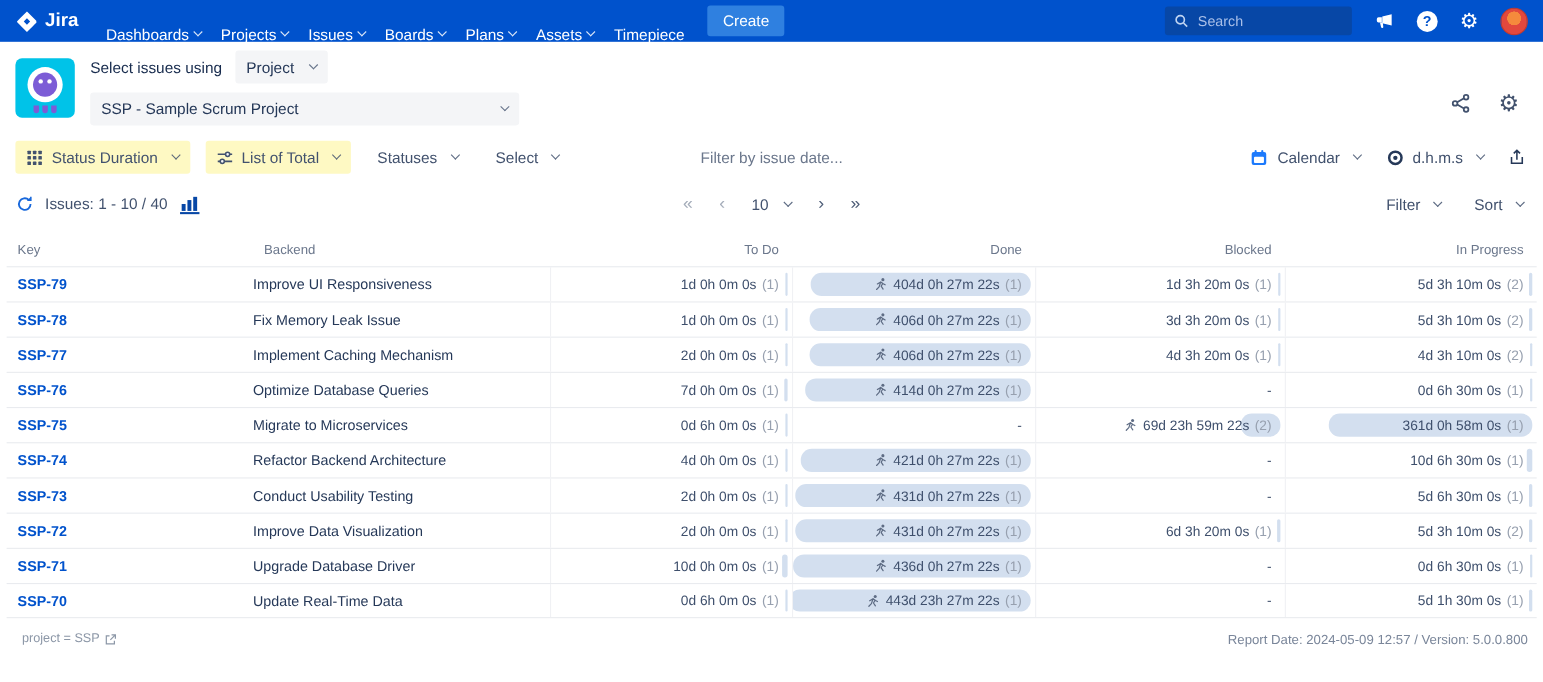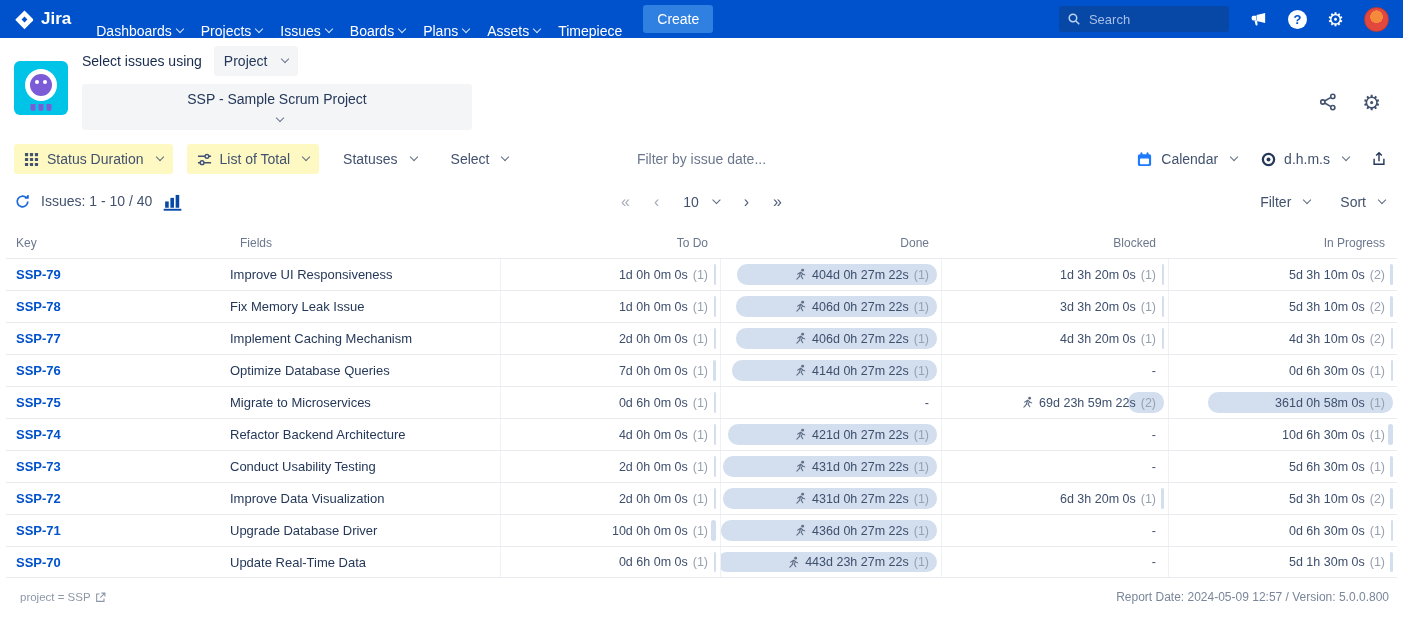--- a/index.html
+++ b/index.html
@@ -33,21 +33,21 @@
   .al-face{width:22px;height:22px;border-radius:50%;background:#7C5CD6;position:relative;}
   .al-face .eye{position:absolute;top:6px;width:4px;height:4px;border-radius:50%;background:#fff;}
   .al-face .eye.l{left:5px}.al-face .eye.r{right:5px}
   .al-legs{position:absolute;bottom:4px;left:50%;transform:translateX(-50%);display:flex;gap:3px;}
   .al-legs i{width:5px;height:7px;background:#7C5CD6;border-radius:0 0 3px 3px;}
   .selector-block{margin-left:14px;}
   .sel-row1{display:flex;align-items:center;gap:12px;}
   .sel-label{font-size:14px;color:#172B4D;}
   .dropdown{display:inline-flex;align-items:center;justify-content:space-between;background:#F4F5F7;border-radius:3px;padding:7px 10px;font-size:14px;color:#253858;cursor:pointer;gap:10px;}
   .dropdown .caret{color:#505F79;}
-  .project-dd{margin-top:8px;width:390px;flex-direction:column;}
+  .project-dd{margin-top:8px;width:390px;}
   .header-actions{margin-left:auto;display:flex;align-items:center;gap:24px;color:#42526E;margin-top:28px;padding-right:6px;}
   .header-actions .gear-glyph{font-size:21px;color:#42526E;}
 
   
   .toolbar{display:flex;align-items:center;padding:6px 16px 4px 14px;position:relative;}
   .tb-btn{display:inline-flex;align-items:center;gap:8px;border-radius:3px;padding:7px 10px;font-size:14px;color:#42526E;cursor:pointer;white-space:nowrap;}
   .tb-btn.gray{background:#fef9c3;}
   .tb-btn + .tb-btn{margin-left:14px;}
   .date-filter{position:absolute;left:50%;transform:translateX(-50%);color:#6B778C;font-size:14px;cursor:pointer;}
   .tb-right{margin-left:auto;display:flex;align-items:center;gap:20px;color:#344563;}
@@ -302,21 +302,21 @@
     <div class="tb-btn">
       <span>Sort</span>
       <i class="caret"></i>
     </div>
   </div>
 </div>
 
 <div class="table">
   <div class="thead">
       <div class="th">Key</div>
-      <div class="th">Fields</div>
+      <div class="th">Backend</div>
       <div class="th right">To Do</div>
       <div class="th right">Done</div>
       <div class="th right">Blocked</div>
       <div class="th right">In Progress</div>
     </div>
   <div class="tbody">
       <div class="trow">
     <div class="td key-cell">
       <a class="key-link" href="#">SSP-79</a>
     </div>

